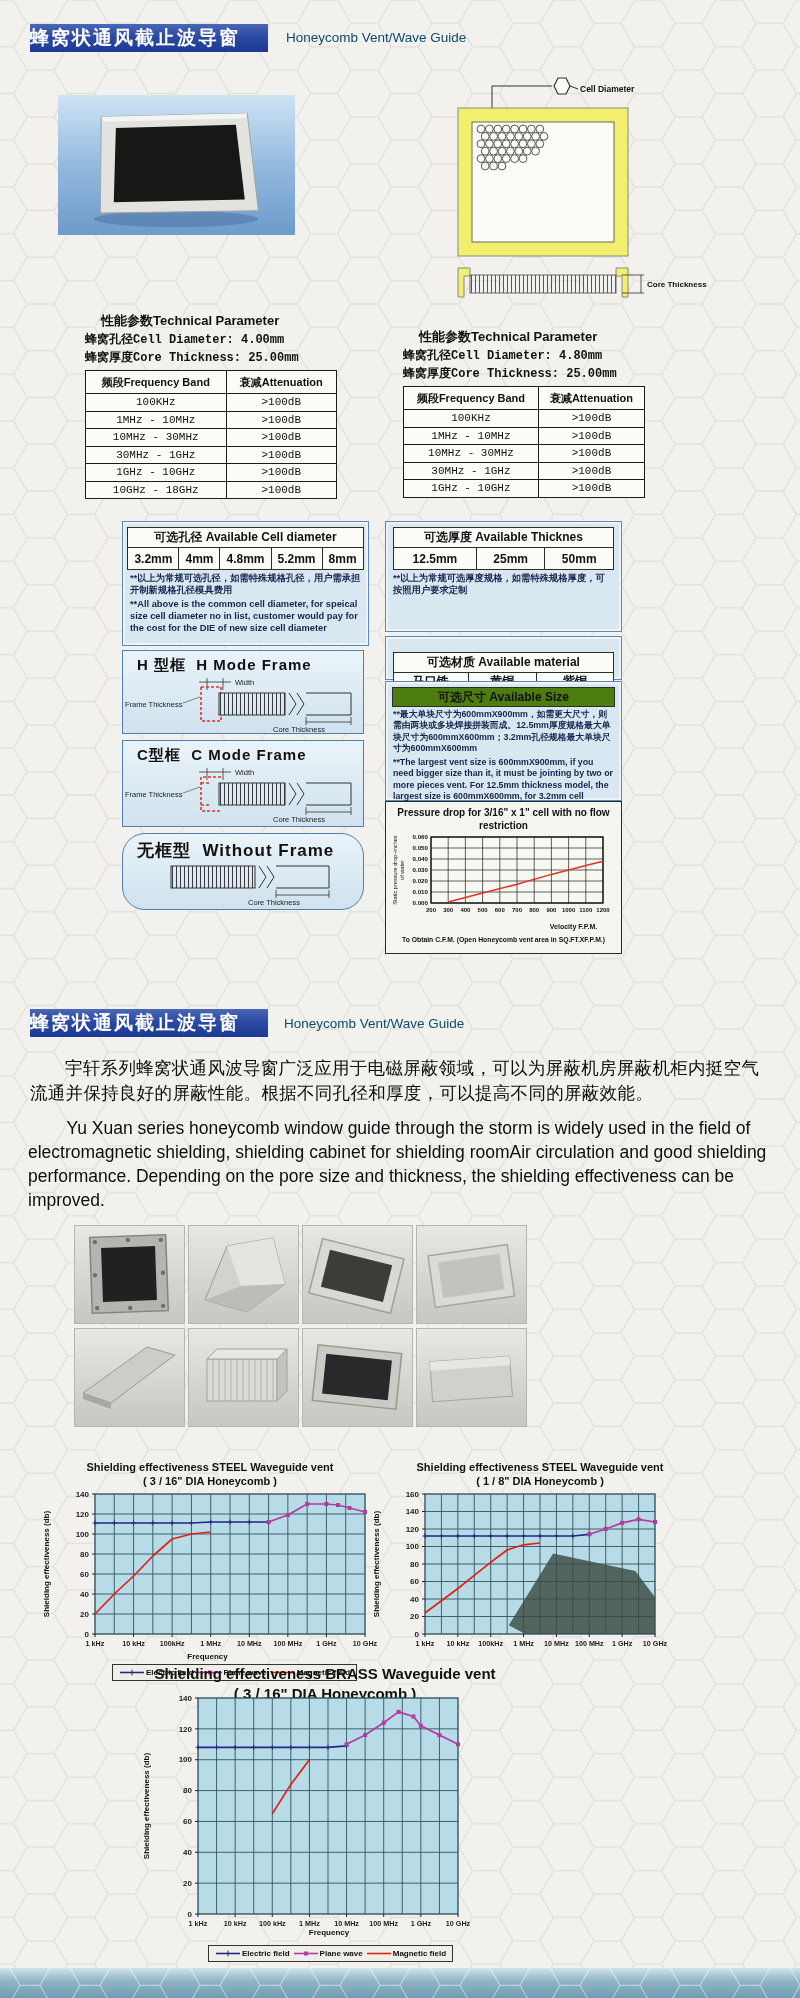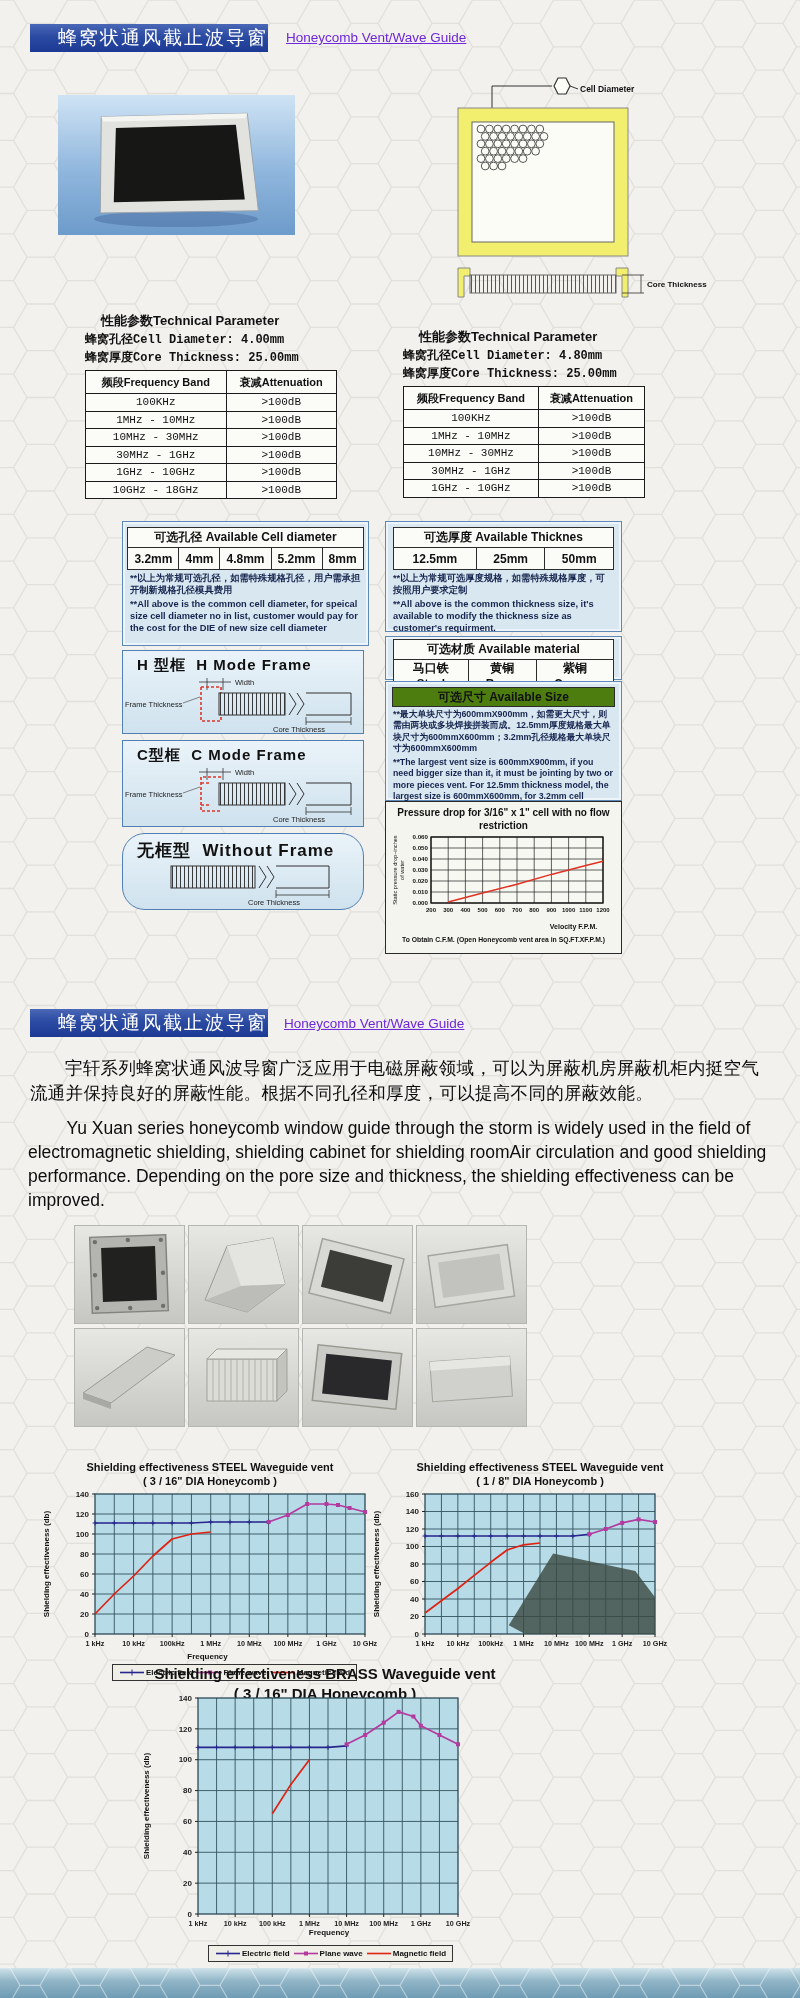--- a/index.html
+++ b/index.html
@@ -2,22 +2,22 @@
 <html><head>
 <meta charset="utf-8">
 <style>
   html,body{margin:0;padding:0;background:#888;}
   #page{position:relative;width:800px;height:1998px;background:#f2f1ed;overflow:hidden;
         font-family:"Liberation Sans",sans-serif;color:#111;}
   .abs{position:absolute;}
   #hexbg{position:absolute;left:0;top:0;z-index:0;}
   .z{z-index:2;}
   .banner{width:238px;height:28px;background:linear-gradient(180deg,#4a68b6 0%,#2b4aa2 45%,#1c3a94 100%);
-          color:#fff;font-weight:normal;font-size:19px;letter-spacing:2px;text-align:right;line-height:28px;}
-  .entitle{font-size:13.5px;color:#6d28d9;text-decoration:underline;}
+          color:#fff;font-weight:bold;font-size:19px;letter-spacing:2px;text-align:left;line-height:28px;}
+  .entitle{font-size:13.5px;color:#0c4a6e;}
   .photo-main{width:237px;height:140px;background:linear-gradient(180deg,#cfe3f4 0%,#8fb6dd 55%,#6d9bca 100%);}
   .techtitle{font-size:13px;font-weight:bold;margin-left:16px;}
   .techline{font-family:"Liberation Mono",monospace;font-size:12px;font-weight:bold;}
   table.freq{border-collapse:collapse;background:#fbfbf7;}
   table.freq th,table.freq td{border:1.6px solid #1b1b1b;text-align:center;padding:0 4px;}
   table.freq th{font-size:11px;font-weight:bold;height:22px;}
   table.freq td{font-family:"Liberation Mono",monospace;font-size:11px;height:16.5px;}
   .optbox{border:1.4px solid #5d89b8;background:#d9e7f1;box-shadow:inset 0 0 0 2px #edf4fa;}
   table.opttable{border-collapse:collapse;margin:5px auto 0;background:#fbfbf7;}
   table.opttable th{border:1.4px solid #2c2c2c;font-size:12px;font-weight:bold;height:19px;padding:0 4px;}
@@ -225,25 +225,24 @@
         </thead>
       <tbody id="thickopts">
           <tr>
             <td>12.5mm</td>
             <td>25mm</td>
             <td>50mm</td>
           </tr>
         </tbody>
     </table>
     <div class="optnote">**以上为常规可选厚度规格，如需特殊规格厚度，可按照用户要求定制</div>
-    <div class="optnote">**All above is the common thickness size, it's available to modify the thickness size as customer's requirment.</div>
   </div>
 
   <div class="abs z optbox" style="left:385px;top:636px;width:235px;height:40px;padding-bottom:2px;">
-    <table class="opttable" style="width:221px;margin-top:2px;padding-left:24px;">
+    <table class="opttable" style="width:221px;margin-top:15px;padding-left:24px;">
       <thead>
           <tr>
             <th colspan="3">可选材质 Available material</th>
           </tr>
         </thead>
       <tbody id="matopts">
           <tr>
             <td>马口铁Steel</td>
             <td>黄铜Brass</td>
             <td>紫铜Copper</td>

